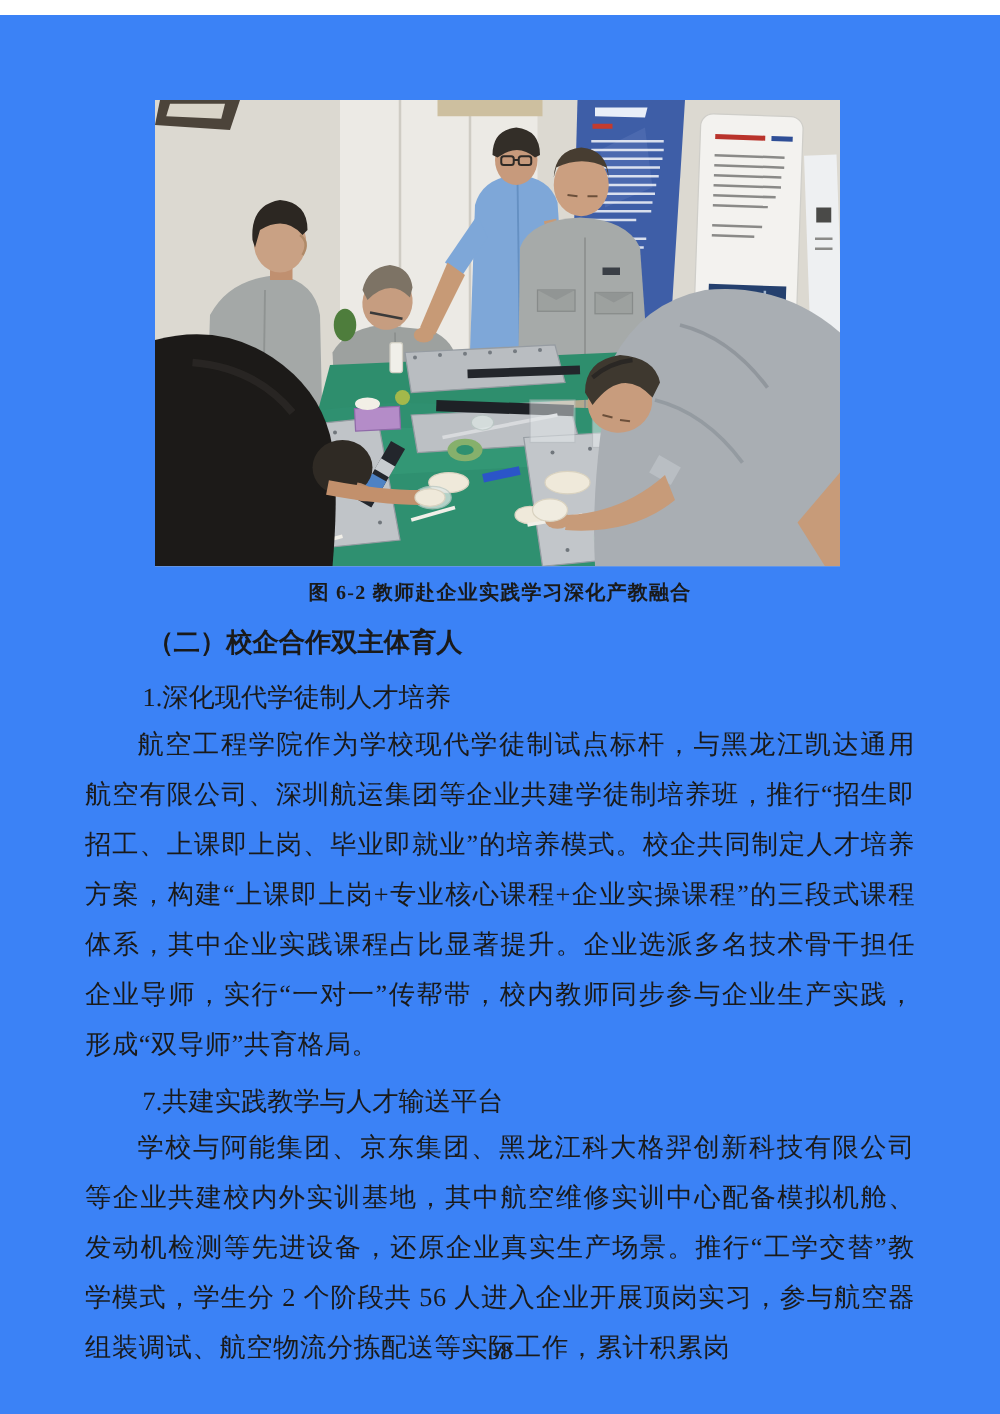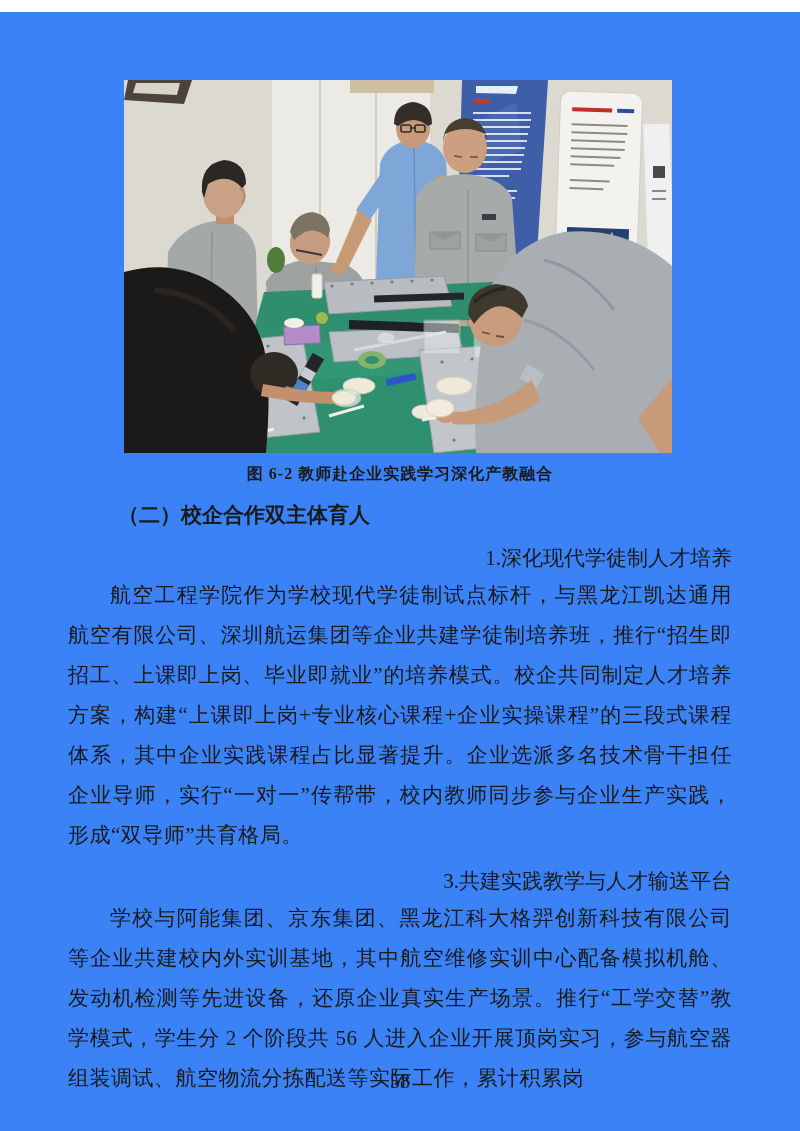--- a/index.html
+++ b/index.html
@@ -41,21 +41,20 @@
     padding-left:50px;
     line-height:30px;
     font-family:Liberation Mono, monospace;
   }
   .h3{
     font-size:21px;
     font-weight:normal;
     margin:12px 0 0 0;
     padding-left:46px;
     line-height:28px;
-    text-align:right;
   }
   .para{
     font-size:21px;
     line-height:40px;
     text-align:justify;
     text-indent:2em;
     margin:3px 0 0 0;
     letter-spacing:0.5px;
   }
   .page-number{
@@ -320,19 +319,19 @@
       </g>
     </svg>
   </figure>
 
   <div class="caption">图 6-2 教师赴企业实践学习深化产教融合</div>
 
   <div class="textcol">
     <div class="h2">（二）校企合作双主体育人</div>
     <div class="h3">1.深化现代学徒制人才培养</div>
     <p class="para">航空工程学院作为学校现代学徒制试点标杆，与黑龙江凯达通用航空有限公司、深圳航运集团等企业共建学徒制培养班，推行“招生即招工、上课即上岗、毕业即就业”的培养模式。校企共同制定人才培养方案，构建“上课即上岗+专业核心课程+企业实操课程”的三段式课程体系，其中企业实践课程占比显著提升。企业选派多名技术骨干担任企业导师，实行“一对一”传帮带，校内教师同步参与企业生产实践，形成“双导师”共育格局。</p>
-    <div class="h3">3.共建实践教学与人才输送平台</div>
+    <div class="h3">7.共建实践教学与人才输送平台</div>
     <p class="para">学校与阿能集团、京东集团、黑龙江科大格羿创新科技有限公司等企业共建校内外实训基地，其中航空维修实训中心配备模拟机舱、发动机检测等先进设备，还原企业真实生产场景。推行“工学交替”教学模式，学生分 2 个阶段共 56 人进入企业开展顶岗实习，参与航空器组装调试、航空物流分拣配送等实际工作，累计积累岗</p>
   </div>
 
   <div class="page-number">58</div>
 
 </div>
 
 </body></html>

